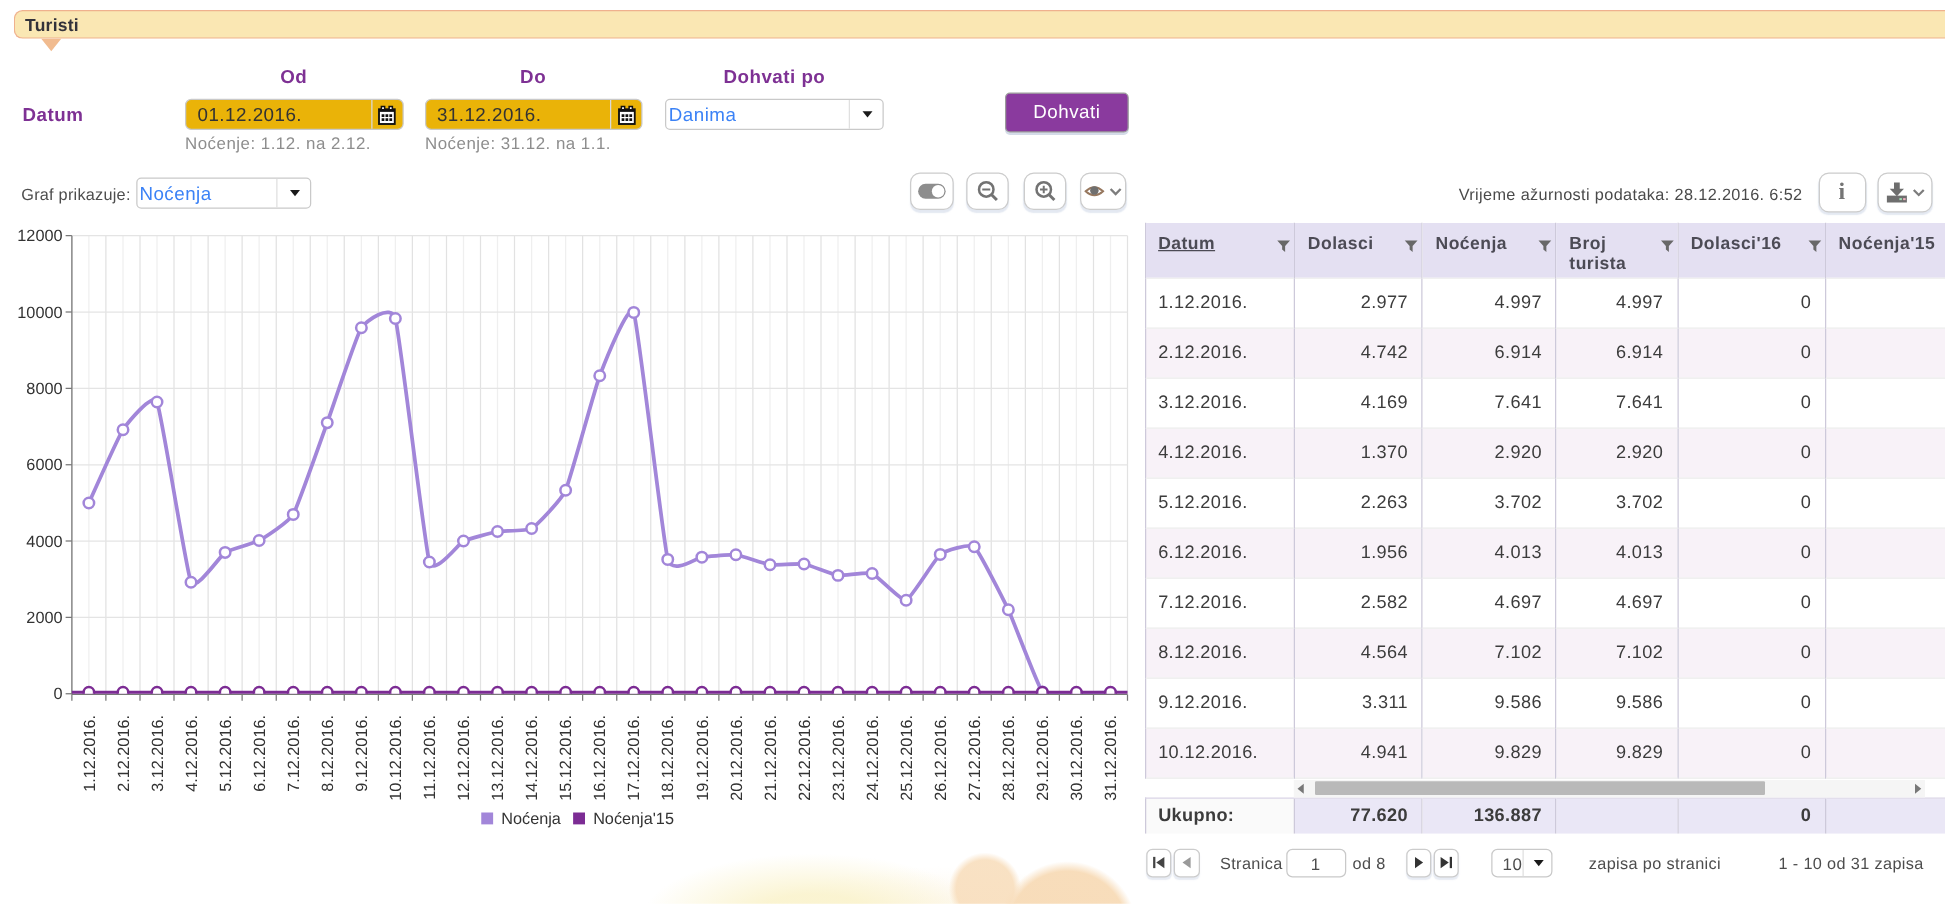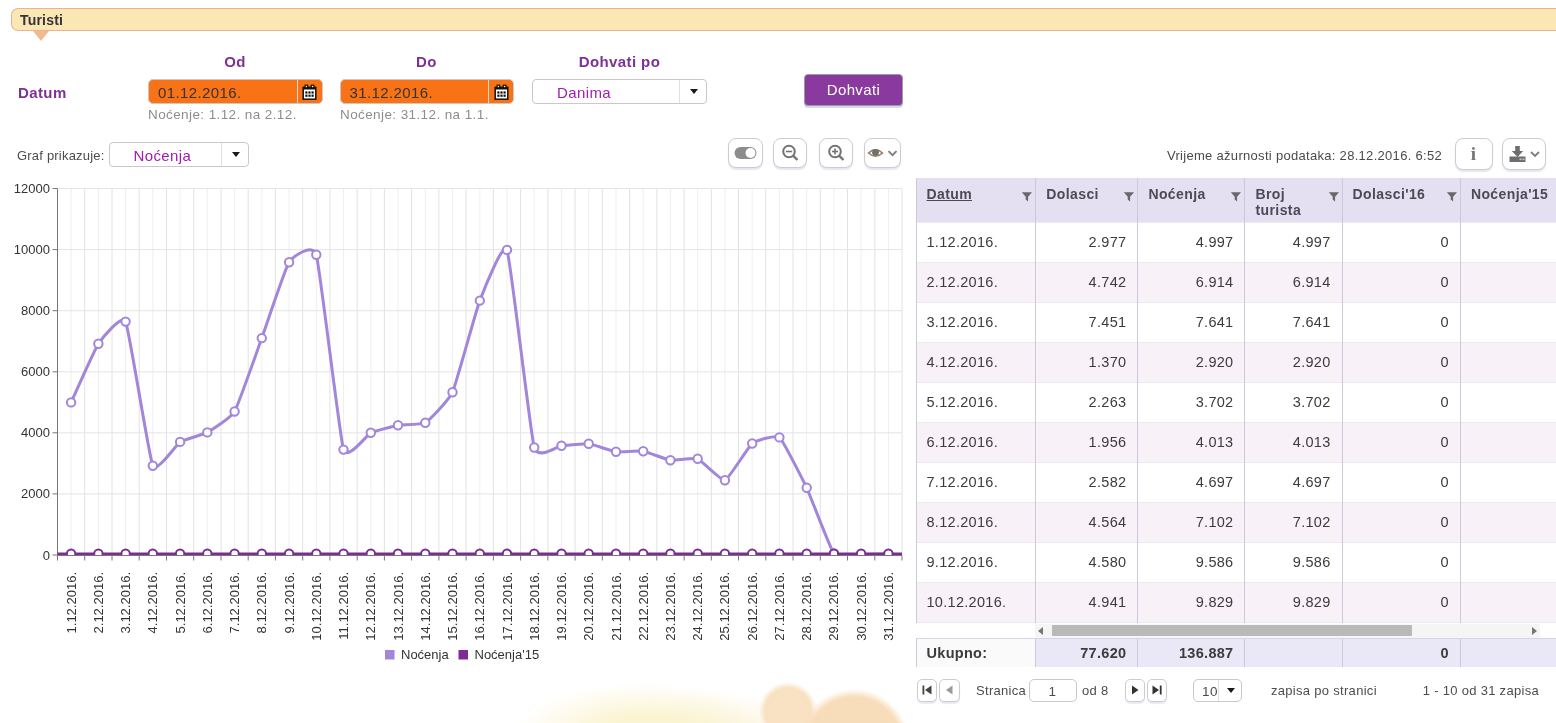--- a/index.html
+++ b/index.html
@@ -15,28 +15,28 @@
 }
 
 #tab { left:10.5px; top:7.5px; width:1545.5px; height:23.5px; background:#fae7b3;
   border:1px solid #efb18e; border-radius:7px 0 0 7px; border-right:none; z-index:2;}
 #tab span { position:absolute; left:8.5px; top:3px; font-size:14px; font-weight:bold;
   color:#33323a; letter-spacing:.2px; }
 #tabtri { left:33px; top:30.5px; width:0; height:0; z-index:2;
   border-left:8.5px solid transparent; border-right:8.5px solid transparent;
   border-top:10px solid #f1bb8f; }
 .plabel { position:absolute; color:#7e3194; font-weight:bold; font-size:15px; letter-spacing:.4px; z-index:2;}
-.inputbox { position:absolute; height:25px; top:78.5px; background:#f97316;
+.inputbox { position:absolute; height:25px; top:78.5px; background:#eab308;
   border:1px solid #c9c9c9; border-radius:5px; z-index:2; }
 .inputbox .isep { position:absolute; right:24px; top:0; bottom:0; width:1px; background:#d9d9d9; }
 .inputbox .txt { position:absolute; left:9px; top:4px; font-size:15px; color:#333; letter-spacing:.4px;}
 .inputbox .cal { position:absolute; right:4.5px; top:4px; }
 .hint { position:absolute; top:106.5px; font-size:13.5px; color:#8d8d8d; letter-spacing:.4px; z-index:2;}
 .ddl { position:absolute; background:#fff; border:1px solid #c9c9c9; border-radius:4px; z-index:2;}
-.ddl .txt { position:absolute; left:24px; font-size:15px; color:#a21caf; letter-spacing:.4px;}
+.ddl .txt { position:absolute; left:2px; font-size:15px; color:#3b82f6; letter-spacing:.4px;}
 .ddl .sep { position:absolute; right:26px; top:0; bottom:0; width:1px; background:#e0e0e0; }
 .ddl .arr { position:absolute; right:8px; top:50%; margin-top:-2.5px; width:0; height:0;
   border-left:4.5px solid transparent; border-right:4.5px solid transparent; border-top:5.5px solid #1a1a1a; }
 #dohvati { position:absolute; left:804px; top:74px; width:99px; height:31.5px;
   background:#8a3a9e; border:1px solid #9b9b9b; border-radius:4px; color:#fff;
   font-size:15px; letter-spacing:.4px; text-align:center; line-height:29px; z-index:2;
   box-shadow:0 2px 0 rgba(160,175,205,.45);}
 #grafl { position:absolute; left:17px; top:148px; font-size:13px; color:#4d4d4d; letter-spacing:.2px; z-index:2;}
 .toolbtn { position:absolute; top:137.5px; height:30.5px; background:#fff;
   border:1px solid #ccc; border-radius:8px; z-index:2; box-shadow:0 2px 1px rgba(175,190,215,.35);}
@@ -503,21 +503,21 @@
 <tr class="alt">
           <td class="l">2.12.2016.</td>
           <td>4.742</td>
           <td>6.914</td>
           <td>6.914</td>
           <td>0</td>
           <td></td>
         </tr>
 <tr>
           <td class="l">3.12.2016.</td>
-          <td>7.451</td>
+          <td>4.169</td>
           <td>7.641</td>
           <td>7.641</td>
           <td>0</td>
           <td></td>
         </tr>
 <tr class="alt">
           <td class="l">4.12.2016.</td>
           <td>1.370</td>
           <td>2.920</td>
           <td>2.920</td>
@@ -551,21 +551,21 @@
 <tr class="alt">
           <td class="l">8.12.2016.</td>
           <td>4.564</td>
           <td>7.102</td>
           <td>7.102</td>
           <td>0</td>
           <td></td>
         </tr>
 <tr>
           <td class="l">9.12.2016.</td>
-          <td>4.580</td>
+          <td>3.311</td>
           <td>9.586</td>
           <td>9.586</td>
           <td>0</td>
           <td></td>
         </tr>
 <tr class="alt">
           <td class="l">10.12.2016.</td>
           <td>4.941</td>
           <td>9.829</td>
           <td>9.829</td>

